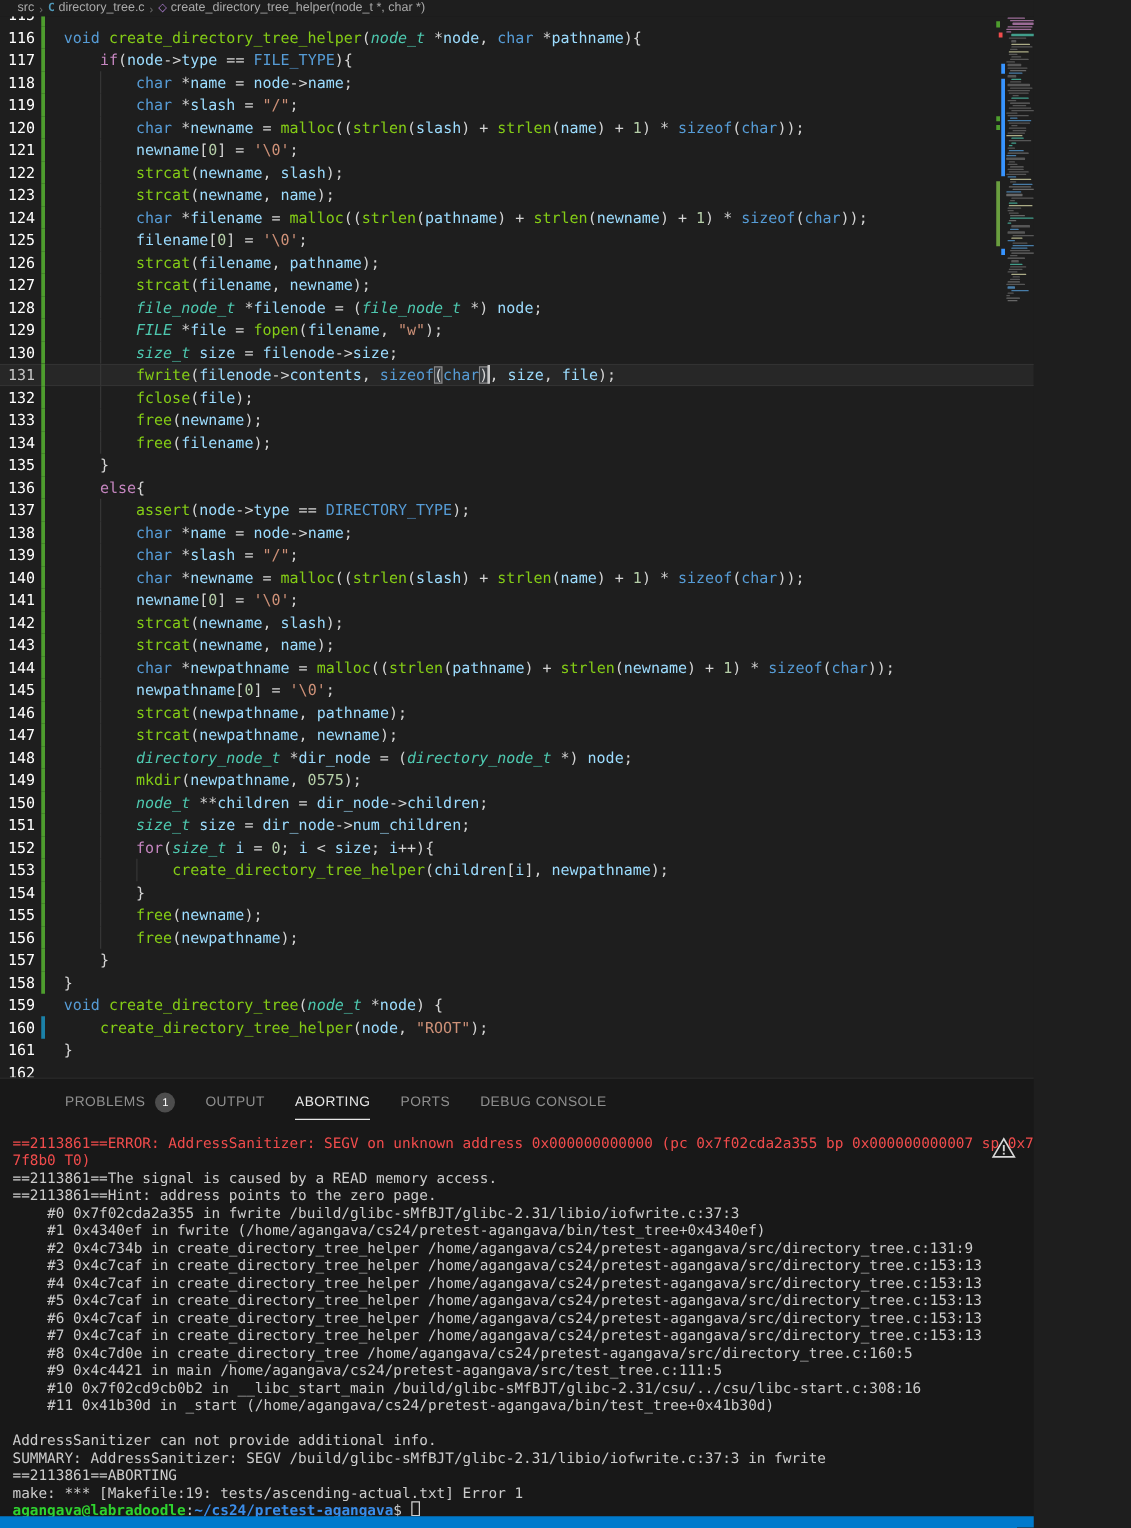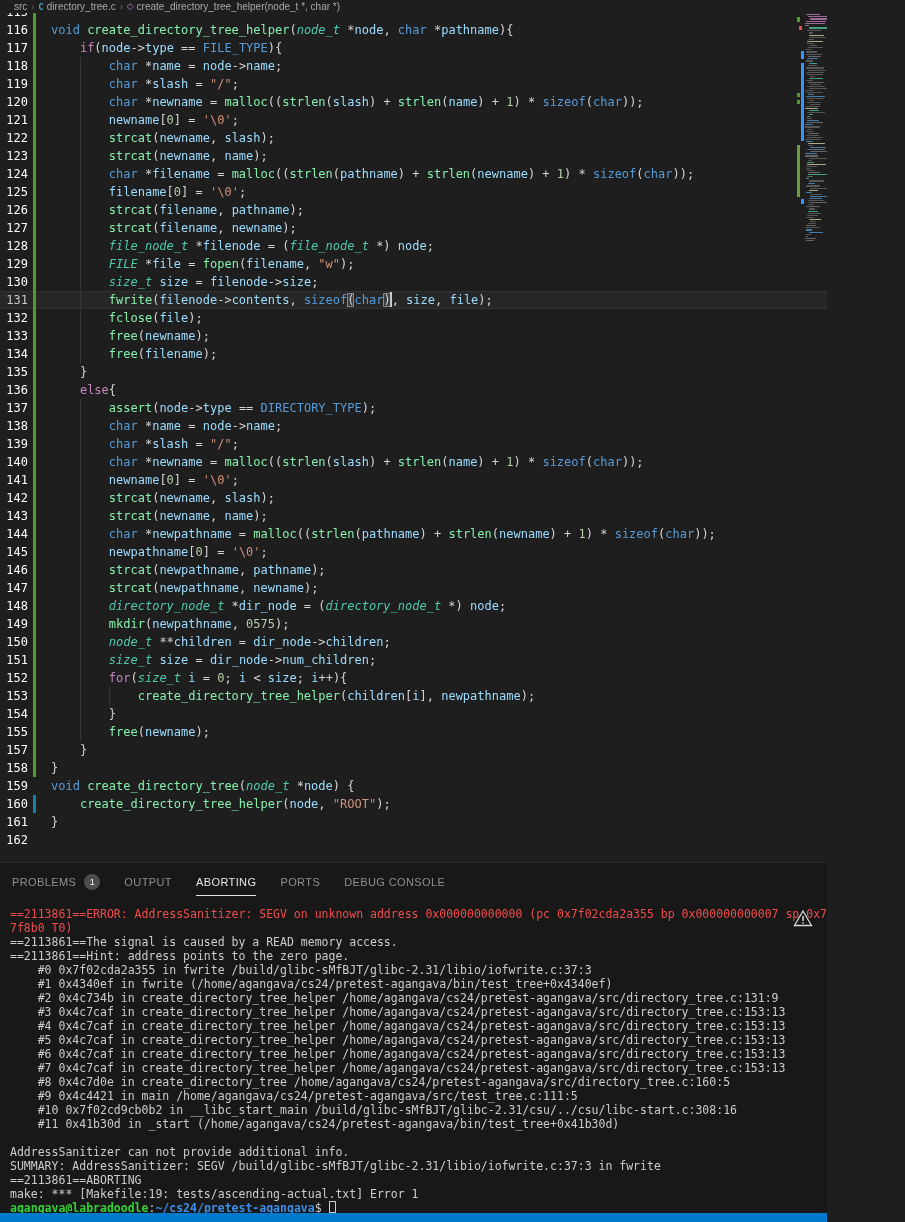--- a/index.html
+++ b/index.html
@@ -20,35 +20,35 @@
   .code-row{position:relative;height:18px;line-height:18px;font-size:12px;white-space:pre;display:flex;color:#d4d4d4;}
   .code-row.cur{background:#272727;box-shadow:inset 0 1px 0 #323232,inset 0 -1px 0 #323232;}
   .gutter{width:28px;text-align:right;color:#ffffff;flex:none;}
   .cur .gutter{color:#c6c6c6;}
   .gitbar{width:3px;margin-left:5px;flex:none;}
   .git-a{background:#4e9d2e;}
   .git-m{background:#1b81a8;}
   .code{margin-left:15px;position:relative;flex:1;height:18px;}
   .guide{position:absolute;top:0;bottom:0;width:1px;background:#353535;}
   .tk-k{color:#569cd6;}  .tk-c{color:#c586c0;}  .tk-t{color:#4ec9b0;font-style:italic;}
-  .tk-f{color:#86efac;margin-top:16px;}  .tk-v{color:#9cdcfe;}  .tk-n{color:#b5cea8;}
+  .tk-f{color:#84cc16;margin-top:16px;}  .tk-v{color:#9cdcfe;}  .tk-n{color:#b5cea8;}
   .tk-s{color:#ce9178;}  .tk-p{color:#d4d4d4;}
   .tk-b{color:#d4d4d4;background:#3a3d41;box-shadow:inset 0 0 0 1px #888;}
   .caret{display:inline-block;width:2px;height:15px;background:#c8c8c8;vertical-align:middle;margin:0 0 2px -1px;}
 
   
   .ruler{position:absolute;top:0;right:23px;width:7px;bottom:0;}
   .rmark{position:absolute;}
   .minimap{position:absolute;top:1px;right:0;width:22px;height:240px;cursor:pointer;}
   .mrow{height:1px;margin-bottom:1px;border-radius:0.5px;}
 
   
   .panel{position:absolute;top:862px;left:0;right:0;height:351px;background:#181818;border-top:1px solid #2b2b2b;}
   .panel-tabs{display:flex;align-items:center;gap:24px;height:38px;padding-left:12px;
-    font-family:"Liberation Sans",sans-serif;font-size:11px;letter-spacing:0.4px;color:#8f8f8f;}
+    font-family:"Liberation Sans",sans-serif;font-size:11px;letter-spacing:0.4px;color:#8f8f8f;margin-left:40px;}
   .ptab{display:inline-flex;align-items:center;gap:8px;height:100%;cursor:pointer;position:relative;}
   .ptab.active{color:#e7e7e7;}
   .ptab.active::after{content:"";position:absolute;left:0;right:0;bottom:5px;height:1px;background:#e7e7e7;}
   .badge{background:#4d4d4d;color:#fff;border-radius:50%;width:16px;height:16px;display:inline-flex;
     align-items:center;justify-content:center;font-size:9px;letter-spacing:0;}
 
   .terminal{position:absolute;top:44px;left:10px;right:0;bottom:0;font-size:11.5px;line-height:14px;
     color:#cccccc;white-space:pre;overflow:hidden;}
   .t-line{height:14px;}
   .t-red{color:#f14c4c;}
@@ -118,20 +118,21 @@
         <div class="code-row"><span class="gutter">146</span><span class="gitbar git-a"></span><span class="code"><span class="guide" style="left: 28.8984px;"></span><span class="tk-p">        </span><span class="tk-f">strcat</span><span class="tk-p">(</span><span class="tk-v">newpathname</span><span class="tk-p">, </span><span class="tk-v">pathname</span><span class="tk-p">);</span></span></div>
         <div class="code-row"><span class="gutter">147</span><span class="gitbar git-a"></span><span class="code"><span class="guide" style="left: 28.8984px;"></span><span class="tk-p">        </span><span class="tk-f">strcat</span><span class="tk-p">(</span><span class="tk-v">newpathname</span><span class="tk-p">, </span><span class="tk-v">newname</span><span class="tk-p">);</span></span></div>
         <div class="code-row"><span class="gutter">148</span><span class="gitbar git-a"></span><span class="code"><span class="guide" style="left: 28.8984px;"></span><span class="tk-p">        </span><span class="tk-t">directory_node_t</span><span class="tk-p"> *</span><span class="tk-v">dir_node</span><span class="tk-p"> = (</span><span class="tk-t">directory_node_t</span><span class="tk-p"> *) </span><span class="tk-v">node</span><span class="tk-p">;</span></span></div>
         <div class="code-row"><span class="gutter">149</span><span class="gitbar git-a"></span><span class="code"><span class="guide" style="left: 28.8984px;"></span><span class="tk-p">        </span><span class="tk-f">mkdir</span><span class="tk-p">(</span><span class="tk-v">newpathname</span><span class="tk-p">, </span><span class="tk-n">0575</span><span class="tk-p">);</span></span></div>
         <div class="code-row"><span class="gutter">150</span><span class="gitbar git-a"></span><span class="code"><span class="guide" style="left: 28.8984px;"></span><span class="tk-p">        </span><span class="tk-t">node_t</span><span class="tk-p"> **</span><span class="tk-v">children</span><span class="tk-p"> = </span><span class="tk-v">dir_node</span><span class="tk-p">-&gt;</span><span class="tk-v">children</span><span class="tk-p">;</span></span></div>
         <div class="code-row"><span class="gutter">151</span><span class="gitbar git-a"></span><span class="code"><span class="guide" style="left: 28.8984px;"></span><span class="tk-p">        </span><span class="tk-t">size_t</span><span class="tk-p"> </span><span class="tk-v">size</span><span class="tk-p"> = </span><span class="tk-v">dir_node</span><span class="tk-p">-&gt;</span><span class="tk-v">num_children</span><span class="tk-p">;</span></span></div>
         <div class="code-row"><span class="gutter">152</span><span class="gitbar git-a"></span><span class="code"><span class="guide" style="left: 28.8984px;"></span><span class="tk-p">        </span><span class="tk-c">for</span><span class="tk-p">(</span><span class="tk-t">size_t</span><span class="tk-p"> </span><span class="tk-v">i</span><span class="tk-p"> = </span><span class="tk-n">0</span><span class="tk-p">; </span><span class="tk-v">i</span><span class="tk-p"> &lt; </span><span class="tk-v">size</span><span class="tk-p">; </span><span class="tk-v">i</span><span class="tk-p">++){</span></span></div>
         <div class="code-row"><span class="gutter">153</span><span class="gitbar git-a"></span><span class="code"><span class="guide" style="left: 28.8984px;"></span><span class="guide" style="left: 57.7968px;"></span><span class="tk-p">            </span><span class="tk-f">create_directory_tree_helper</span><span class="tk-p">(</span><span class="tk-v">children</span><span class="tk-p">[</span><span class="tk-v">i</span><span class="tk-p">], </span><span class="tk-v">newpathname</span><span class="tk-p">);</span></span></div>
         <div class="code-row"><span class="gutter">154</span><span class="gitbar git-a"></span><span class="code"><span class="guide" style="left: 28.8984px;"></span><span class="tk-p">        </span><span class="tk-p">}</span></span></div>
         <div class="code-row"><span class="gutter">155</span><span class="gitbar git-a"></span><span class="code"><span class="guide" style="left: 28.8984px;"></span><span class="tk-p">        </span><span class="tk-f">free</span><span class="tk-p">(</span><span class="tk-v">newname</span><span class="tk-p">);</span></span></div>
+        <div class="code-row"><span class="gutter">156</span><span class="gitbar git-a"></span><span class="code"><span class="guide" style="left: 28.8984px;"></span><span class="tk-p">        </span><span class="tk-f">free</span><span class="tk-p">(</span><span class="tk-v">newpathname</span><span class="tk-p">);</span></span></div>
         <div class="code-row"><span class="gutter">157</span><span class="gitbar git-a"></span><span class="code"><span class="tk-p">    </span><span class="tk-p">}</span></span></div>
         <div class="code-row"><span class="gutter">158</span><span class="gitbar git-a"></span><span class="code"><span class="tk-p">}</span></span></div>
         <div class="code-row"><span class="gutter">159</span><span class="gitbar"></span><span class="code"><span class="tk-k">void </span><span class="tk-f">create_directory_tree</span><span class="tk-p">(</span><span class="tk-t">node_t</span><span class="tk-p"> *</span><span class="tk-v">node</span><span class="tk-p">) {</span></span></div>
         <div class="code-row"><span class="gutter">160</span><span class="gitbar git-m"></span><span class="code"><span class="tk-p">    </span><span class="tk-f">create_directory_tree_helper</span><span class="tk-p">(</span><span class="tk-v">node</span><span class="tk-p">, </span><span class="tk-s">"ROOT"</span><span class="tk-p">);</span></span></div>
         <div class="code-row"><span class="gutter">161</span><span class="gitbar"></span><span class="code"><span class="tk-p">}</span></span></div>
         <div class="code-row"><span class="gutter">162</span><span class="gitbar"></span><span class="code"></span></div>
       </div>
     <div class="ruler" id="ruler">
         <div class="rmark" style="top: 4px; height: 5px; left: 0px; width: 3px; background: rgb(78, 157, 46);"></div>
         <div class="rmark" style="top: 13px; height: 4px; left: 2px; width: 3px; background: rgb(241, 76, 76);"></div>

